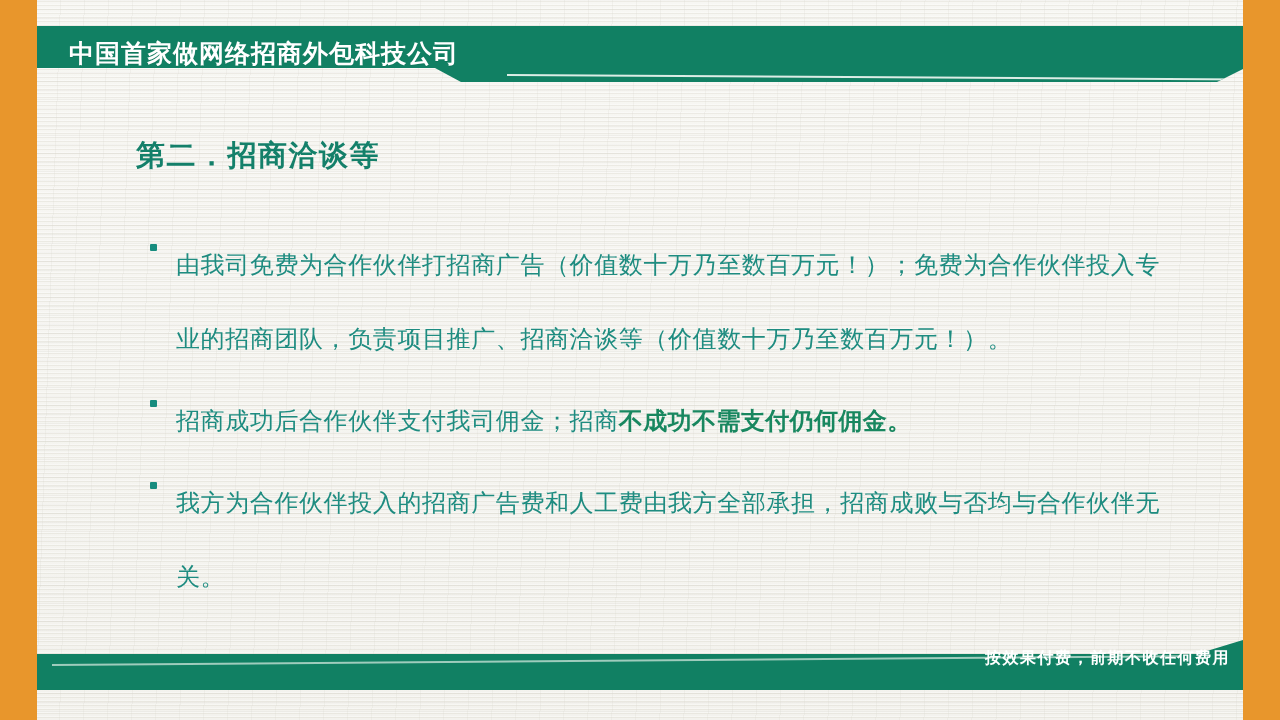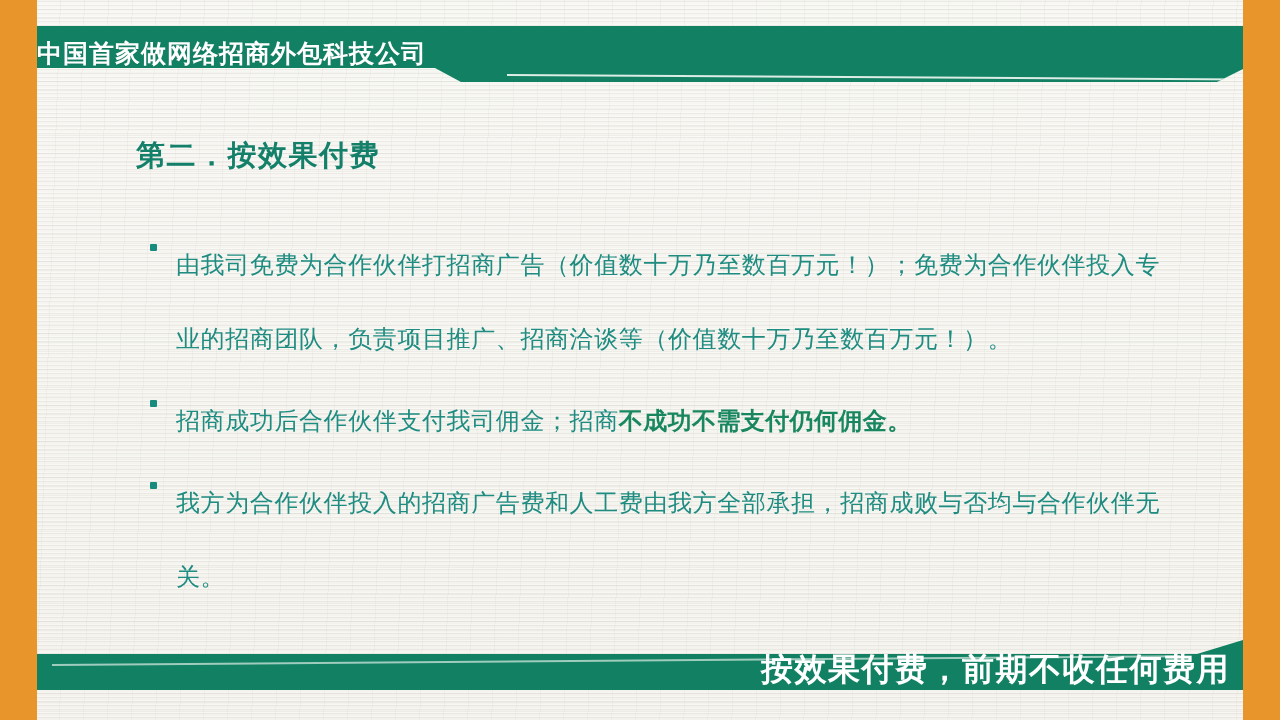--- a/index.html
+++ b/index.html
@@ -89,20 +89,21 @@
     padding-left: 0px;
   }
   .top-title span {
     color: #FFFFFF;
     font-size: 25px;
     font-weight: bold;
     letter-spacing: 1px;
     font-family: "Liberation Sans", "DejaVu Sans", sans-serif;
     text-shadow: 0 1px 0 rgba(0,0,0,0.08);
     white-space: nowrap;
+    margin-left: 32px;
   }
 
   
   .heading {
     position: absolute;
     left: 136px;
     top: 136px;
     color: #14806A;
     font-size: 29px;
     font-weight: bold;
@@ -172,21 +173,21 @@
     background: #B8D9CD;
     opacity: 0.85;
     transform: rotate(-0.45deg);
     transform-origin: left center;
   }
   .bottom-text {
     position: absolute;
     right: 50px;
     top: 648px;
     color: #FFFFFF;
-    font-size: 32px;
+    font-size: 16px;
     font-weight: bold;
     letter-spacing: 1.5px;
     white-space: nowrap;
     font-family: "Liberation Sans", "DejaVu Sans", sans-serif;
   }
 </style>
 </head>
 <body>
 
 <div id="slide">
@@ -194,21 +195,21 @@
   <div class="paper"></div>
 
   <div class="top-banner">
     <div class="top-banner-line"></div>
   </div>
 
   <div class="top-title">
     <span>中国首家做网络招商外包科技公司</span>
   </div>
 
-  <div class="heading">第二．按效果付费</div>
+  <div class="heading">第二．招商洽谈等</div>
 
   <div class="body-list">
 
     <div class="bullet-row">
       <span class="bullet-dot"></span>
       <div class="bullet-text"><span>由我司免费为合作伙伴打招商广告（价值数十万乃至数百万元！）；免费为合作伙伴投入专业的招商团队，负责项目推广、招商洽谈等（价值数十万乃至数百万元！）。</span></div>
     </div>
 
     <div class="bullet-row">
       <span class="bullet-dot"></span>

